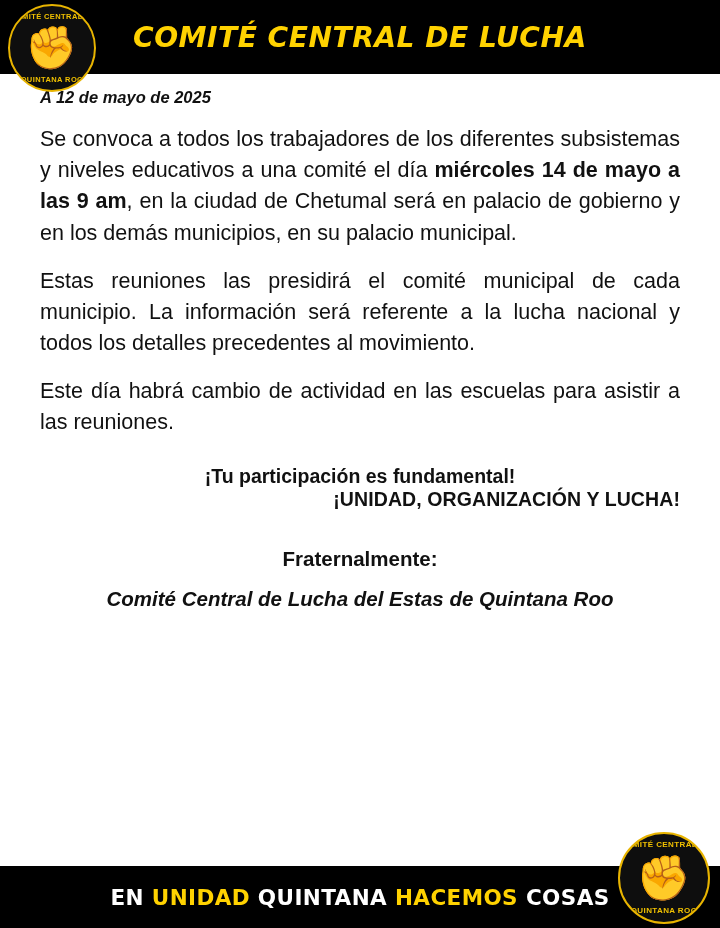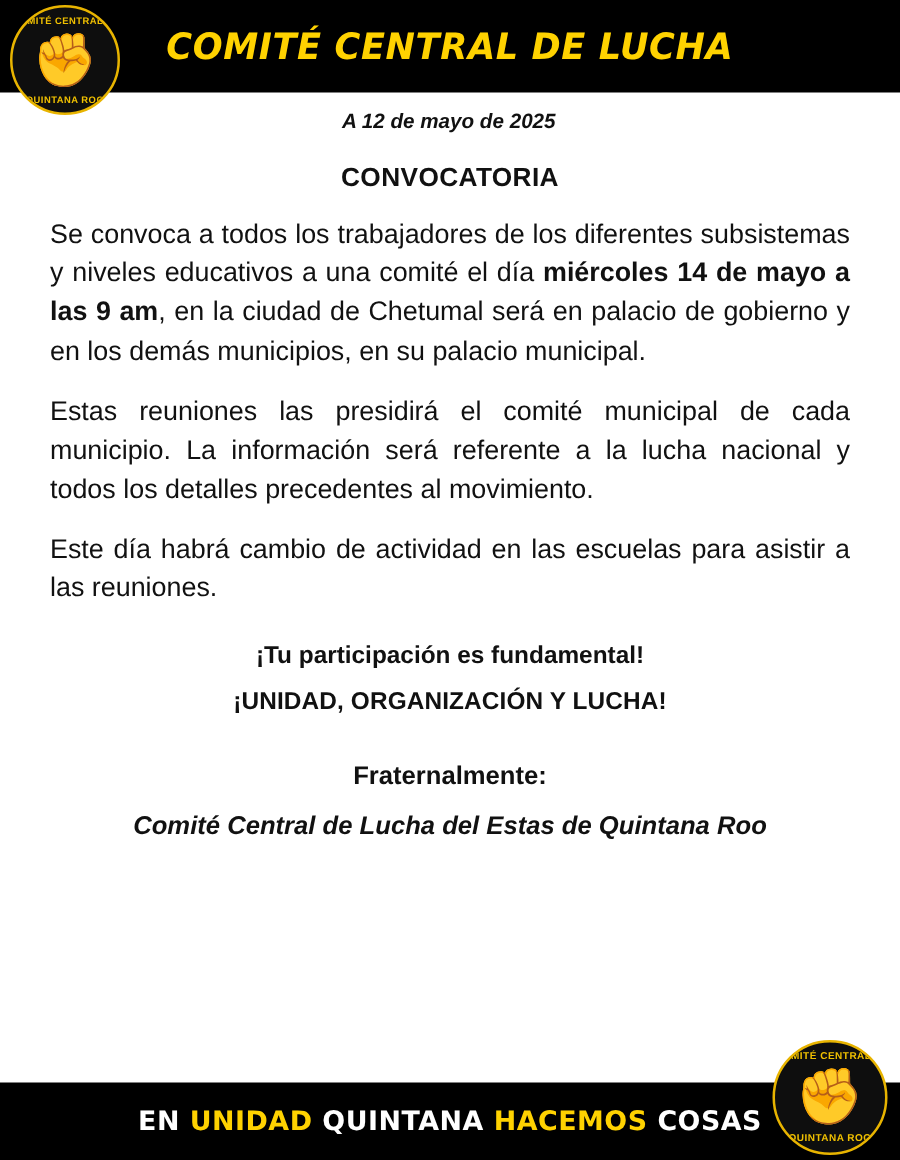--- a/index.html
+++ b/index.html
@@ -92,21 +92,21 @@
 
   
   .content {
     flex: 1 1 auto;
     padding: 0 40px;
     box-sizing: border-box;
     position: relative;
   }
 
   .date-line {
-    text-align: center;
+    text-align: left;
     font-weight: bold;
     font-style: italic;
     font-size: 16.5px;
     margin-top: 14px;
     padding-right: 2px;
     color: #111;
   }
 
   .doc-title {
     text-align: center;
@@ -131,22 +131,23 @@
   }
 
   .slogan {
     text-align: center;
     font-weight: bold;
     font-size: 19.5px;
     margin-top: 26px;
     color: #111;
   }
   .slogan.second {
-    margin-top: 14px;
+    margin-top: 0;
     letter-spacing: 0.1px;
+    text-align: right;
   }
 
   .closing {
     text-align: center;
     font-weight: bold;
     font-size: 20.5px;
     margin-top: 36px;
     color: #111;
   }
   .signature {
@@ -202,21 +203,20 @@
       <div class="fist">✊</div>
       <div class="ring-text-bottom">QUINTANA ROO</div>
     </div>
     <div class="header-title">COMITÉ CENTRAL DE LUCHA</div>
   </div>
 
   <div class="content">
 
     <div class="date-line">A 12 de mayo de 2025</div>
 
-    <div class="doc-title">CONVOCATORIA</div>
 
     <p class="body-text">
       <span>Se convoca a todos los trabajadores de los diferentes subsistemas y niveles educativos a una comité el día </span><span class="strong">miércoles 14 de mayo a las 9 am</span><span>, en la ciudad de Chetumal será en palacio de gobierno y en los demás municipios, en su palacio municipal.</span>
     </p>
 
     <p class="body-text">
       <span>Estas reuniones las presidirá el comité municipal de cada municipio. La información será referente a la lucha nacional y todos los detalles precedentes al movimiento.</span>
     </p>
 
     <p class="body-text">

